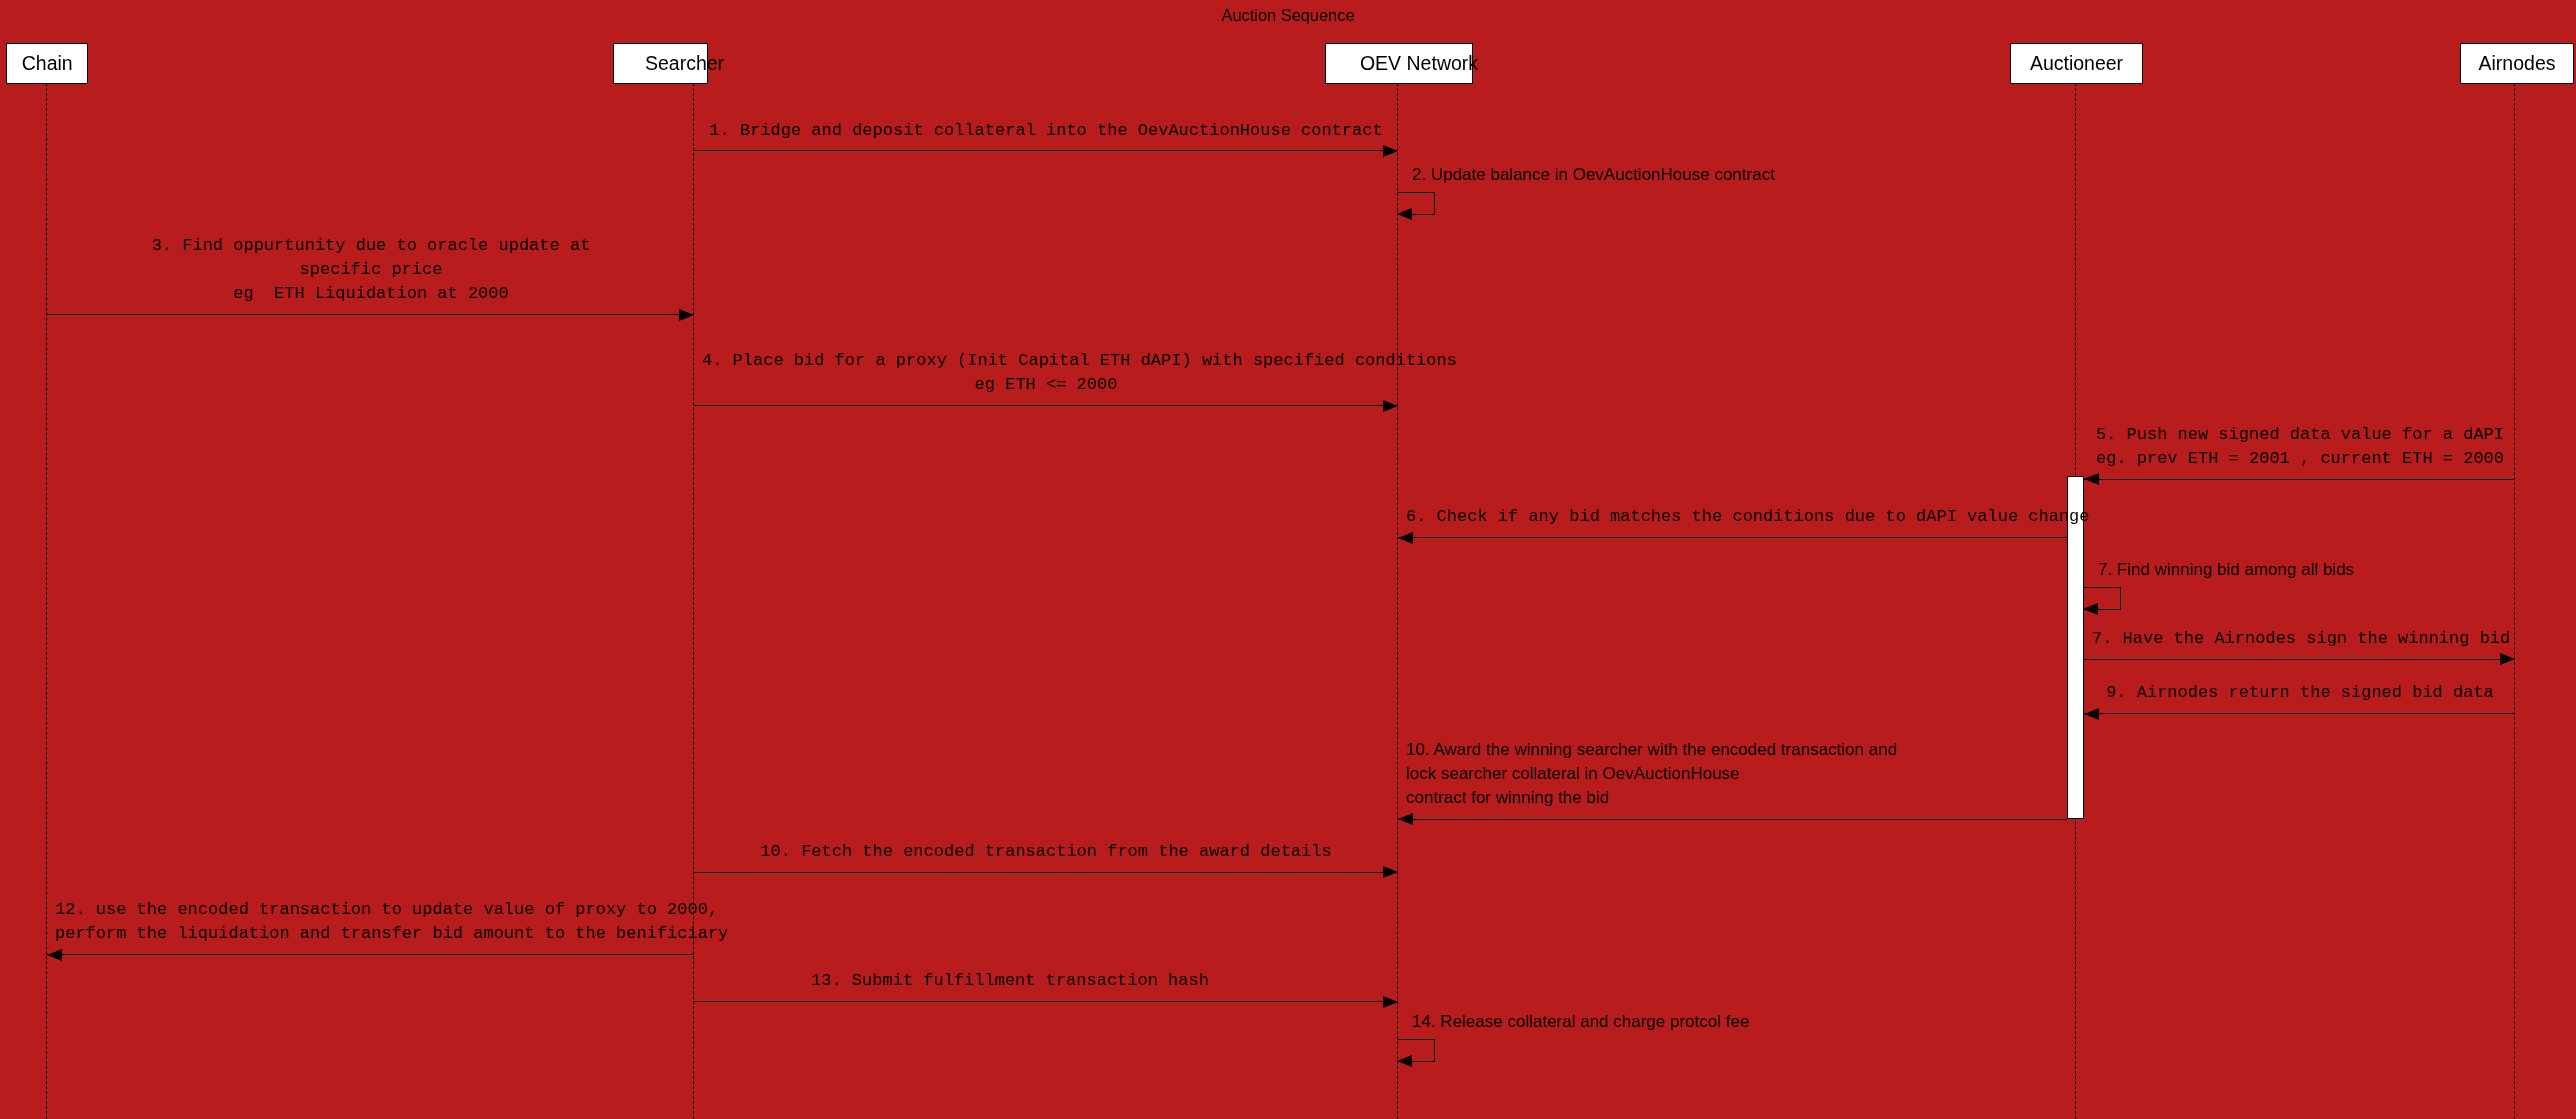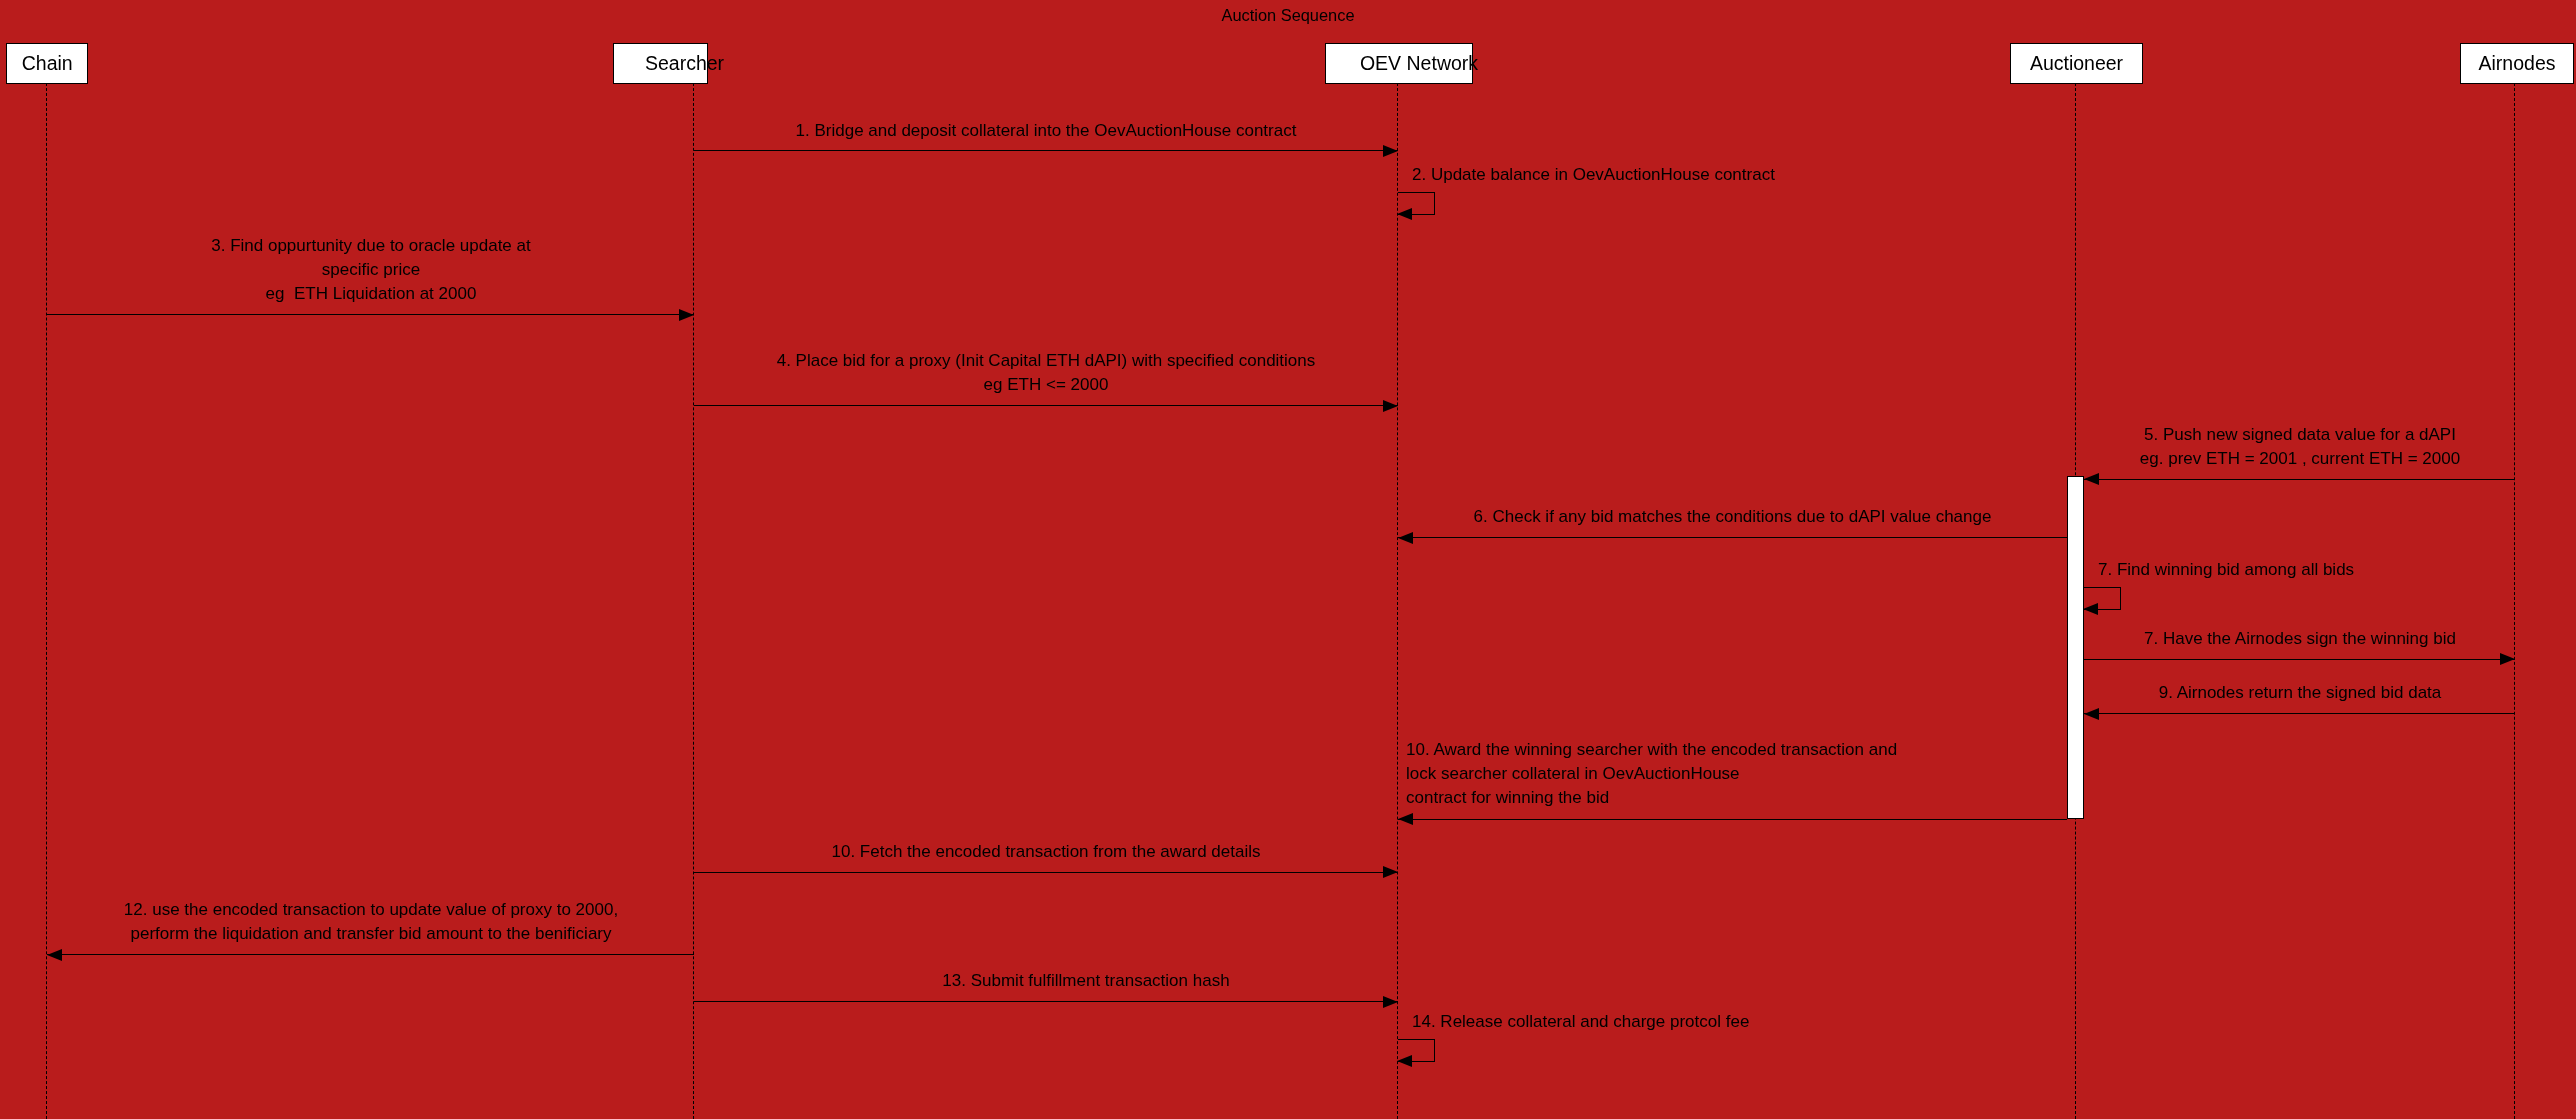--- a/index.html
+++ b/index.html
@@ -83,21 +83,21 @@
   }
   
   .msg-label {
     position: absolute;
     font-size: 17px;
     line-height: 24px;
     color: #000;
     white-space: pre;
     z-index: 7;
   }
-  .msg-label.center { text-align: center; }
+  .msg-label.center { text-align: center; font-family: Liberation Mono, monospace; }
   .msg-label.left   { text-align: left; }
   
   .selfloop {
     position: absolute;
     box-sizing: border-box;
     border-top: 1.9px solid #000000;
     border-right: 1.9px solid #000000;
     border-bottom: 1.9px solid #000000;
     border-left: 0;
     z-index: 4;
@@ -168,19 +168,19 @@
 contract for winning the bid</div>
       <div class="msg-line" style="left: 694px; top: 872px; width: 704px;"></div>
       <div class="arrowhead right" style="left: 1383px; top: 866px;"></div>
       <div class="msg-label center" style="left: 702px; top: 840px; width: 688px;">10. Fetch the encoded transaction from the award details</div>
       <div class="msg-line" style="left: 47px; top: 954px; width: 647px;"></div>
       <div class="arrowhead left" style="left: 47px; top: 949px;"></div>
       <div class="msg-label center" style="left: 55px; top: 898px; width: 632px;">12. use the encoded transaction to update value of proxy to 2000,
 perform the liquidation and transfer bid amount to the benificiary</div>
       <div class="msg-line" style="left: 694px; top: 1001px; width: 704px;"></div>
       <div class="arrowhead right" style="left: 1383px; top: 996px;"></div>
-      <div class="msg-label center" style="left: 742px; top: 969px; width: 688px;">13. Submit fulfillment transaction hash</div>
+      <div class="msg-label center" style="left: 666px; top: 969px; width: 688px;">13. Submit fulfillment transaction hash</div>
       <div class="selfloop" style="left: 1398px; top: 1039px; width: 37px; height: 23.4px;"></div>
       <div class="arrowhead left" style="left: 1397px; top: 1055px;"></div>
       <div class="msg-label left" style="left: 1412px; top: 1010px; width: 780px;">14. Release collateral and charge protcol fee</div>
     </div>
 </div>
 
 
 </body></html>

